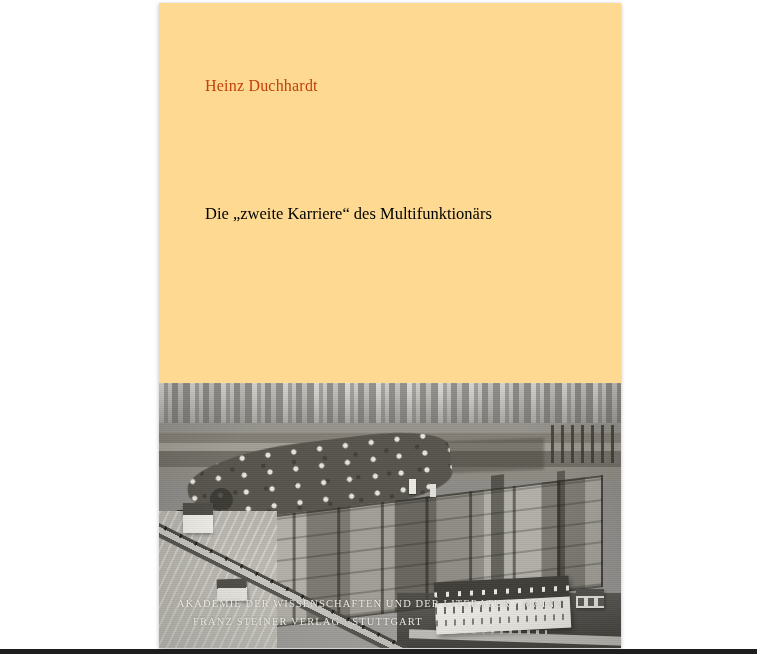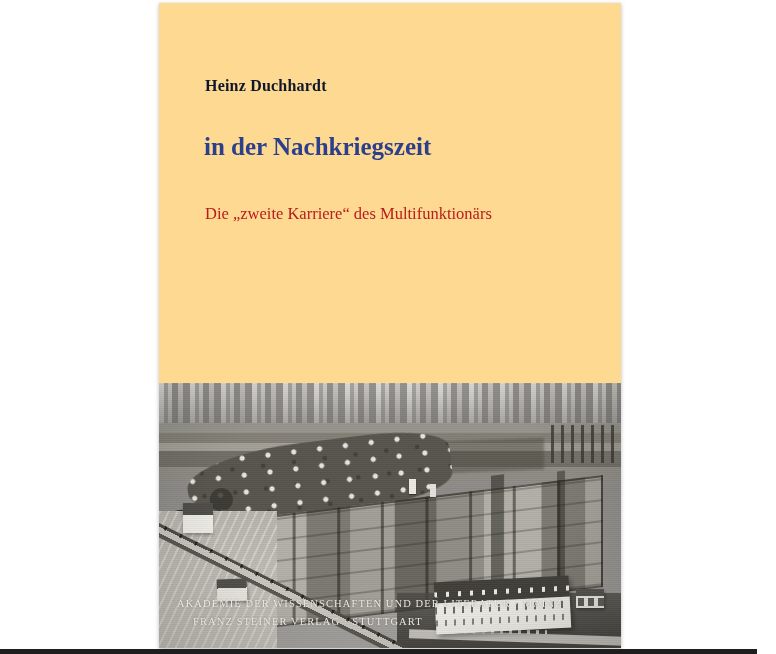--- a/index.html
+++ b/index.html
@@ -9,29 +9,29 @@
     font-family:"Liberation Serif", serif;
   }
   
   .cover{
     position:absolute;left:159px;top:3px;width:462px;height:645px;
     background:#FDD992;
     box-shadow:0 1px 4px rgba(0,0,0,.28);
   }
   .author{
     position:absolute;left:46px;top:74px;
-    font-weight:bold;font-size:16px;color:#0f172a;letter-spacing:.2px;
+    font-weight:normal;font-size:16px;color:#c2410c;letter-spacing:.2px;
   }
   .title{
     position:absolute;left:45px;top:128px;
     font-weight:bold;font-size:25px;line-height:31px;color:#2B3F8C;
   }
   .subtitle{
     position:absolute;left:46px;top:200px;
-    font-size:16.5px;line-height:22px;color:#b91c1c;
+    font-size:16.5px;line-height:22px;color:#000000;
   }
   
   .photo{
     position:absolute;left:0;top:380px;width:462px;height:265px;overflow:hidden;
     background:linear-gradient(180deg,#b0aeaa 0,#9a9894 15%,#8d8b87 40%,#959390 70%,#a5a3a0 100%);
   }
   .ph-town{
     position:absolute;left:0;top:0;width:462px;height:42px;
     background:
       linear-gradient(180deg, rgba(175,173,168,.15) 0, rgba(110,108,104,.55) 100%),
@@ -146,21 +146,20 @@
   .bottom-bar{position:absolute;left:0;top:649px;width:757px;height:5px;background:#1e1e1e;}
 </style>
 </head>
 <body>
 
 <div class="cover">
 
   <div class="author">Heinz Duchhardt</div>
 
   <div class="title">
-    <div>in der Nachkriegszeit</div>
   </div>
 
   <div class="subtitle">
     <div>Die „zweite Karriere“ des Multifunktionärs</div>
   </div>
 
   <div class="photo">
     <div class="ph-town"></div>
     <div class="ph-fields"></div>
     <div class="ph-poplars"></div>

